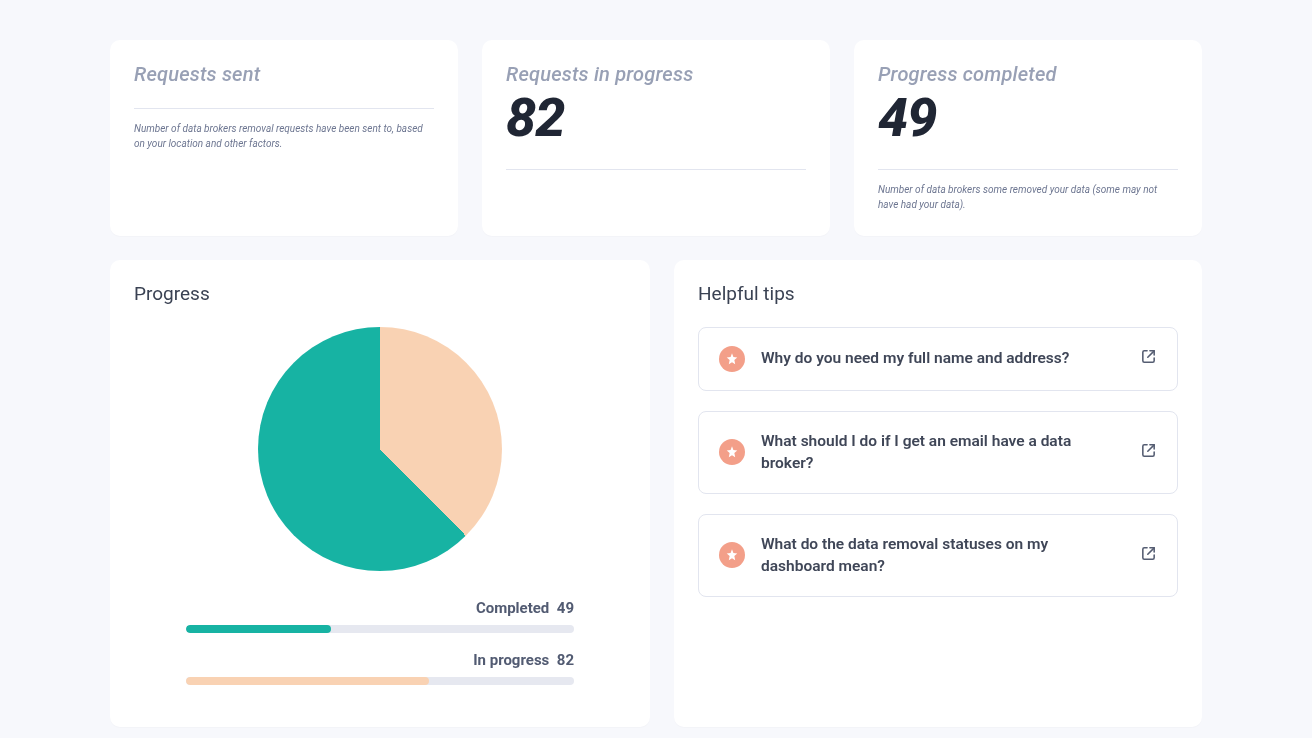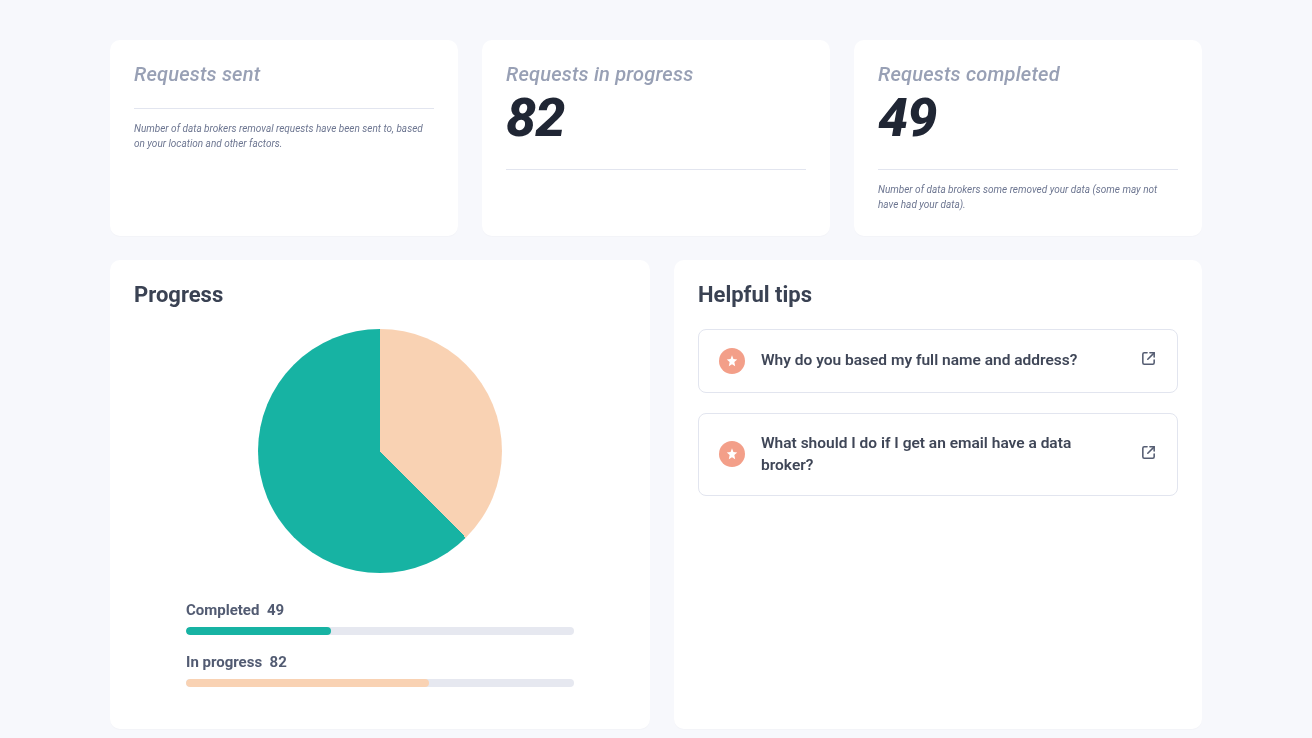--- a/index.html
+++ b/index.html
@@ -78,36 +78,37 @@
     box-shadow:0 1px 1px rgba(15,20,40,.02);
   }
   .tips-card{
     flex:1;
     background:var(--card);
     border-radius:10px;
     padding:22px 24px 24px 24px;
     box-shadow:0 1px 1px rgba(15,20,40,.02);
   }
   .section-title{
-    font-size:22px;
+    font-size:19px;
     color:#3a4253;
-    font-weight:700;
+    font-weight:400;
     margin:0 0 22px 0;
   }
   .pie-wrap{
     display:flex;
     justify-content:center;
     margin-bottom:28px;
   }
   .pie{
     width:244px;height:244px;border-radius:50%;
     
   }
   .bars{
     padding:0 52px;
+    text-align:right;
   }
   .bar-group{margin-bottom:18px;}
   .bar-label{
     font-size:15px;
     font-weight:700;
     color:#525b72;
     margin-bottom:8px;
   }
   .bar-track{
     width:100%;height:8px;background:var(--bartrack);border-radius:4px;position:relative;overflow:hidden;
@@ -155,21 +156,21 @@
       <p class="stat-title">Requests sent</p>
       <hr class="stat-divider">
       <p class="stat-desc">Number of data brokers removal requests have been sent to, based on your location and other factors.</p>
     </div>
     <div class="card">
       <p class="stat-title">Requests in progress</p>
       <p class="stat-value">82</p>
       <hr class="stat-divider">
     </div>
     <div class="card">
-      <p class="stat-title">Requests completed</p>
+      <p class="stat-title">Progress completed</p>
       <p class="stat-value">49</p>
       <hr class="stat-divider">
       <p class="stat-desc">Number of data brokers some removed your data (some may not have had your data).</p>
     </div>
   </div>
 
   <div class="main-row">
 
     <div class="progress-card">
       <h3 class="section-title">Progress</h3>
@@ -198,21 +199,21 @@
 
     <div class="tips-card">
       <h3 class="section-title">Helpful tips</h3>
 
       <div class="tip-item">
         <span class="tip-star">
           <svg width="14" height="14" viewBox="0 0 24 24" fill="#fff">
               <path d="M12 2l2.4 6.6L21 9.3l-5 4.5L17.5 21 12 17.6 6.5 21 8 13.8 3 9.3l6.6-.7z"></path>
             </svg>
         </span>
-        <span class="tip-text">Why do you based my full name and address?</span>
+        <span class="tip-text">Why do you need my full name and address?</span>
         <span class="tip-arrow">
           <svg width="17" height="17" viewBox="0 0 24 24" fill="none" stroke="currentColor" stroke-width="2.2" stroke-linecap="round" stroke-linejoin="round">
               <path d="M10 4H6a2 2 0 0 0-2 2v12a2 2 0 0 0 2 2h12a2 2 0 0 0 2-2v-4"></path>
               <path d="M14 4h6v6"></path>
               <path d="M20 4L11 13"></path>
             </svg>
         </span>
       </div>
 
       <div class="tip-item">
@@ -224,16 +225,31 @@
         <span class="tip-text">What should I do if I get an email have a data broker?</span>
         <span class="tip-arrow">
           <svg width="17" height="17" viewBox="0 0 24 24" fill="none" stroke="currentColor" stroke-width="2.2" stroke-linecap="round" stroke-linejoin="round">
               <path d="M10 4H6a2 2 0 0 0-2 2v12a2 2 0 0 0 2 2h12a2 2 0 0 0 2-2v-4"></path>
               <path d="M14 4h6v6"></path>
               <path d="M20 4L11 13"></path>
             </svg>
         </span>
       </div>
 
+      <div class="tip-item">
+        <span class="tip-star">
+          <svg width="14" height="14" viewBox="0 0 24 24" fill="#fff">
+              <path d="M12 2l2.4 6.6L21 9.3l-5 4.5L17.5 21 12 17.6 6.5 21 8 13.8 3 9.3l6.6-.7z"></path>
+            </svg>
+        </span>
+        <span class="tip-text">What do the data removal statuses on my dashboard mean?</span>
+        <span class="tip-arrow">
+          <svg width="17" height="17" viewBox="0 0 24 24" fill="none" stroke="currentColor" stroke-width="2.2" stroke-linecap="round" stroke-linejoin="round">
+              <path d="M10 4H6a2 2 0 0 0-2 2v12a2 2 0 0 0 2 2h12a2 2 0 0 0 2-2v-4"></path>
+              <path d="M14 4h6v6"></path>
+              <path d="M20 4L11 13"></path>
+            </svg>
+        </span>
+      </div>
 
     </div>
   </div>
 </div>
 
 </body></html>

